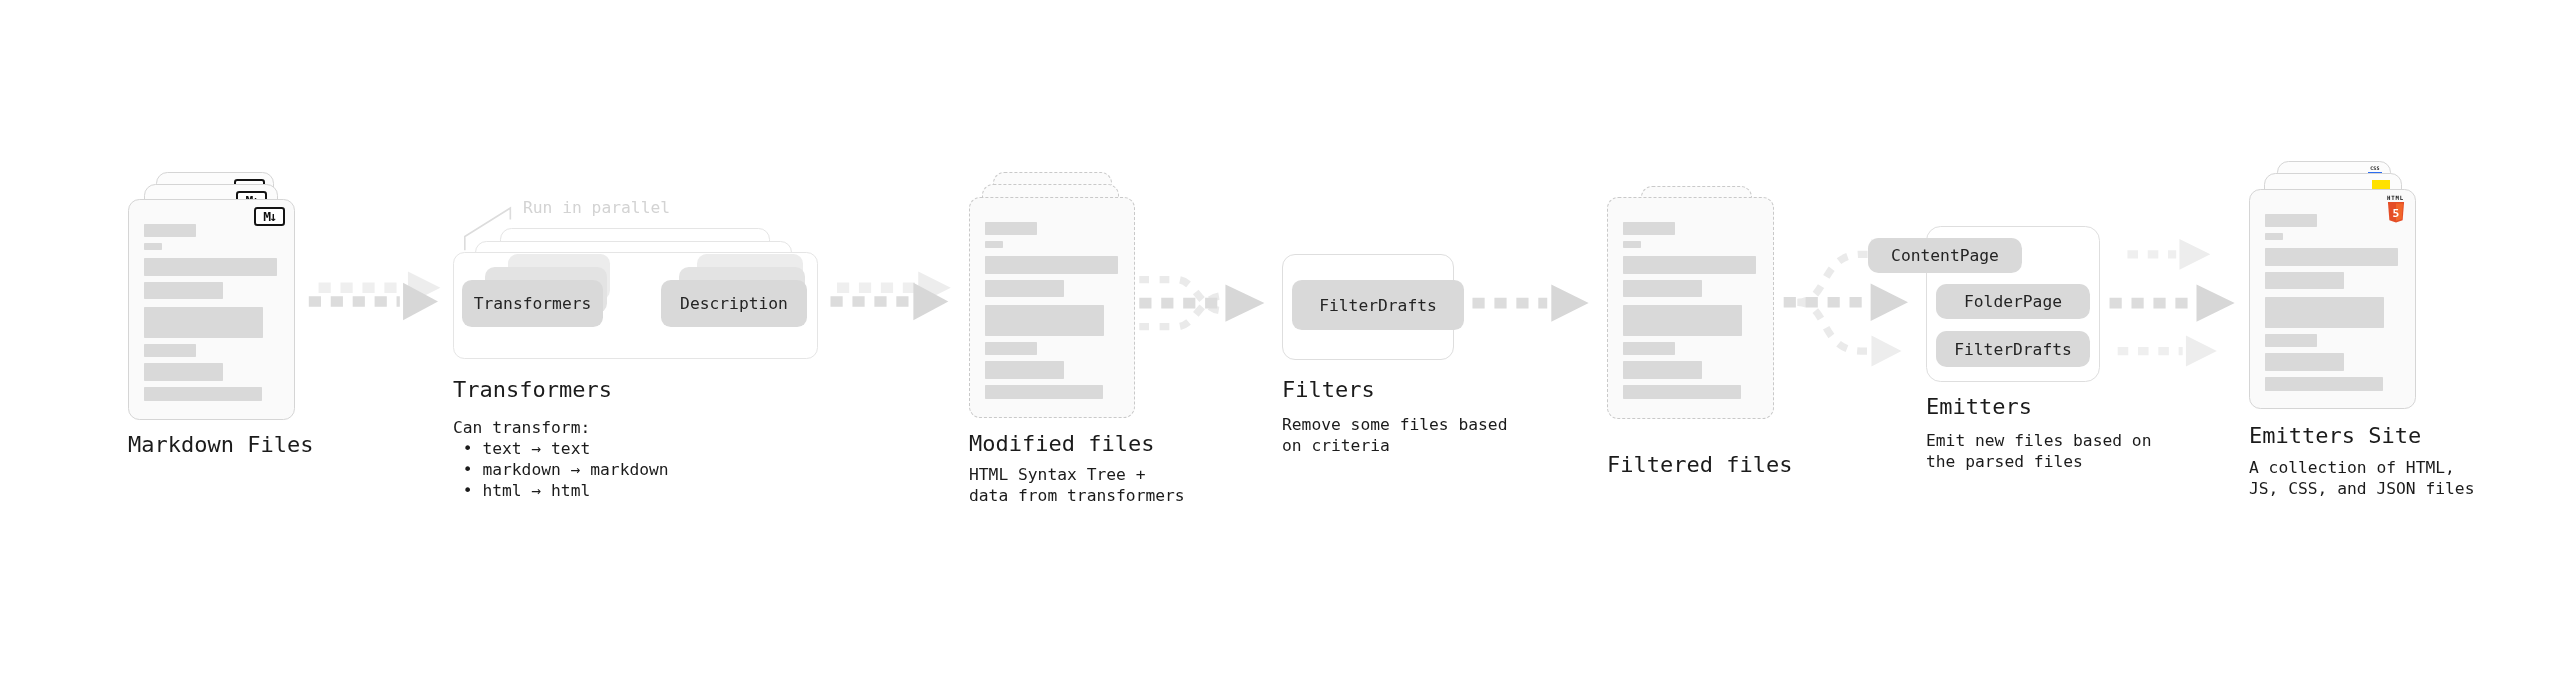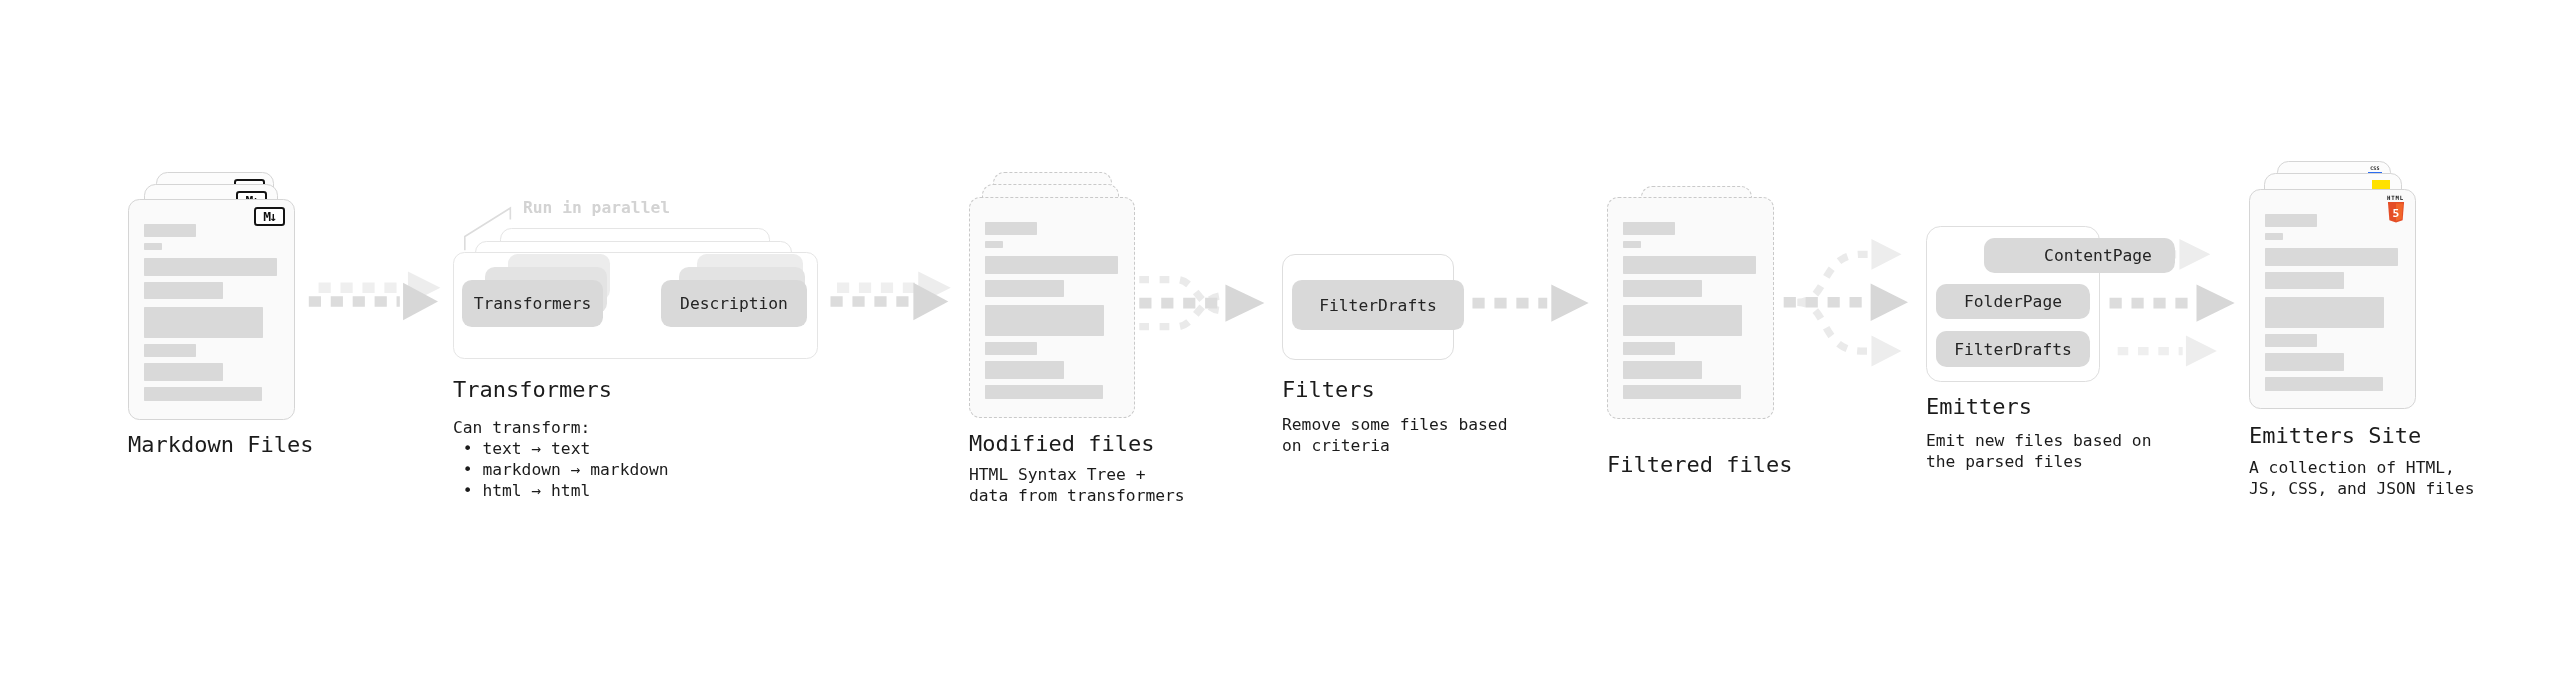--- a/index.html
+++ b/index.html
@@ -36,21 +36,21 @@
   
   .t-box{position:absolute;border:1.6px solid #e5e5e5;border-radius:11.4px;background:#fff;box-sizing:border-box;}
   .group-box{position:absolute;border:1.6px solid #dedede;border-radius:13px;background:#fff;box-sizing:border-box;}
   .pill{position:absolute;border-radius:9.8px;background:#d9d9d9;display:flex;align-items:center;
     justify-content:center;font-size:16.3px;color:#242424;}
   .ghost1{background:#e3e3e3;}
   .ghost2{background:#ececec;}
   
   .node-title{position:absolute;font-size:22px;color:#1b1b1b;white-space:pre;}
   .node-desc{position:absolute;font-size:16.3px;line-height:21px;color:#1b1b1b;white-space:pre;}
-  .annotation{position:absolute;font-size:16.3px;color:#d3d3d3;white-space:pre;font-weight:bold;}
+  .annotation{position:absolute;font-size:16.3px;color:#d3d3d3;white-space:pre;}
   
   .dashdark{stroke:#dcdcdc;stroke-width:13;stroke-dasharray:15 12;fill:none;}
   .dashlight{stroke:#efefef;stroke-width:13;stroke-dasharray:15 12;fill:none;}
   .dashside{stroke:#efefef;stroke-width:10;stroke-dasharray:13 12;fill:none;}
   .fancurve{stroke:#eaeaea;stroke-width:9;stroke-dasharray:12 13;fill:none;}
   .headdark{fill:#d7d7d7;}
   .headlight{fill:#ededed;}
   .mini{stroke:#d8d8d8;stroke-width:3;fill:none;}
   .minihead{fill:#d8d8d8;}
   .leader{stroke:#dcdcdc;stroke-width:2;fill:none;}
@@ -199,21 +199,21 @@
         <div class="bar b6"></div>
         <div class="bar b7"></div>
         <div class="bar b8"></div>
       </div>
     </div>
     <div class="node-title" style="left:1607px;top:452px;">Filtered files</div>
   </div>
 
   <div>
     <div class="group-box" style="left:1926px;top:226px;width:174px;height:156px;border-radius:14.6px;"></div>
-    <div class="pill" style="left:1984px;top:238px;width:154px;height:35px;border-radius:10.6px;padding-left:37px;">ContentPage</div>
+    <div class="pill" style="left:1868px;top:238px;width:154px;height:35px;border-radius:10.6px;">ContentPage</div>
     <div class="pill" style="left:1936px;top:284px;width:154px;height:35px;border-radius:10.6px;">FolderPage</div>
     <div class="pill" style="left:1936px;top:331px;width:154px;height:36px;border-radius:10.6px;">FilterDrafts</div>
     <div class="node-title" style="left:1926px;top:394px;">Emitters</div>
     <div class="node-desc" style="left:1926px;top:430px;">Emit new files based on
 the parsed files</div>
   </div>
 
   <div>
     <div class="file-card solid" style="left:2277px;top:161px;width:114px;height:211px;">
       <div class="css-badge">

